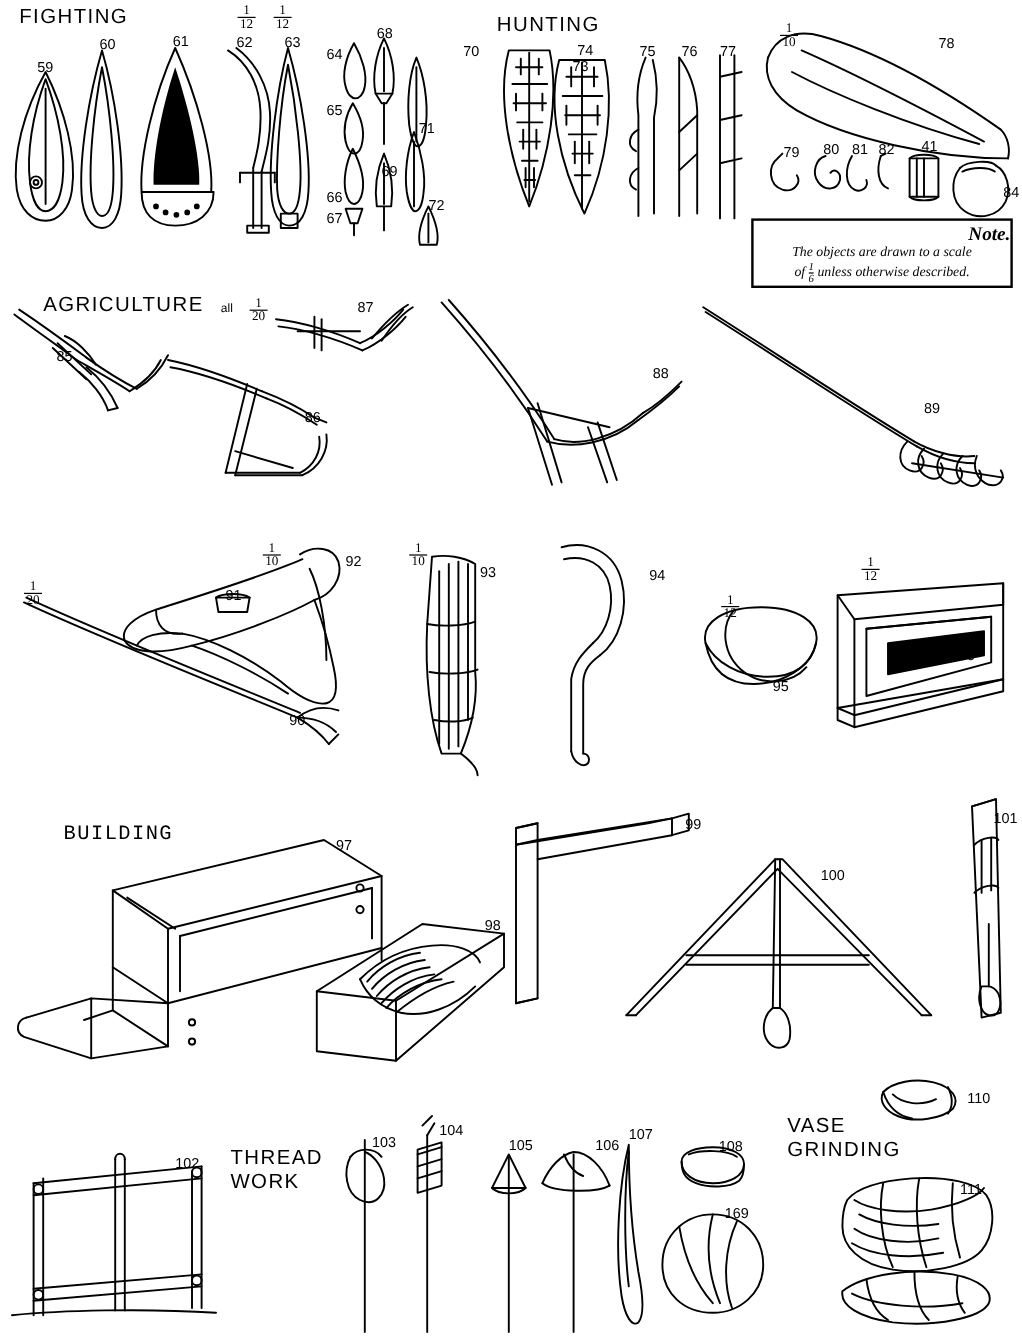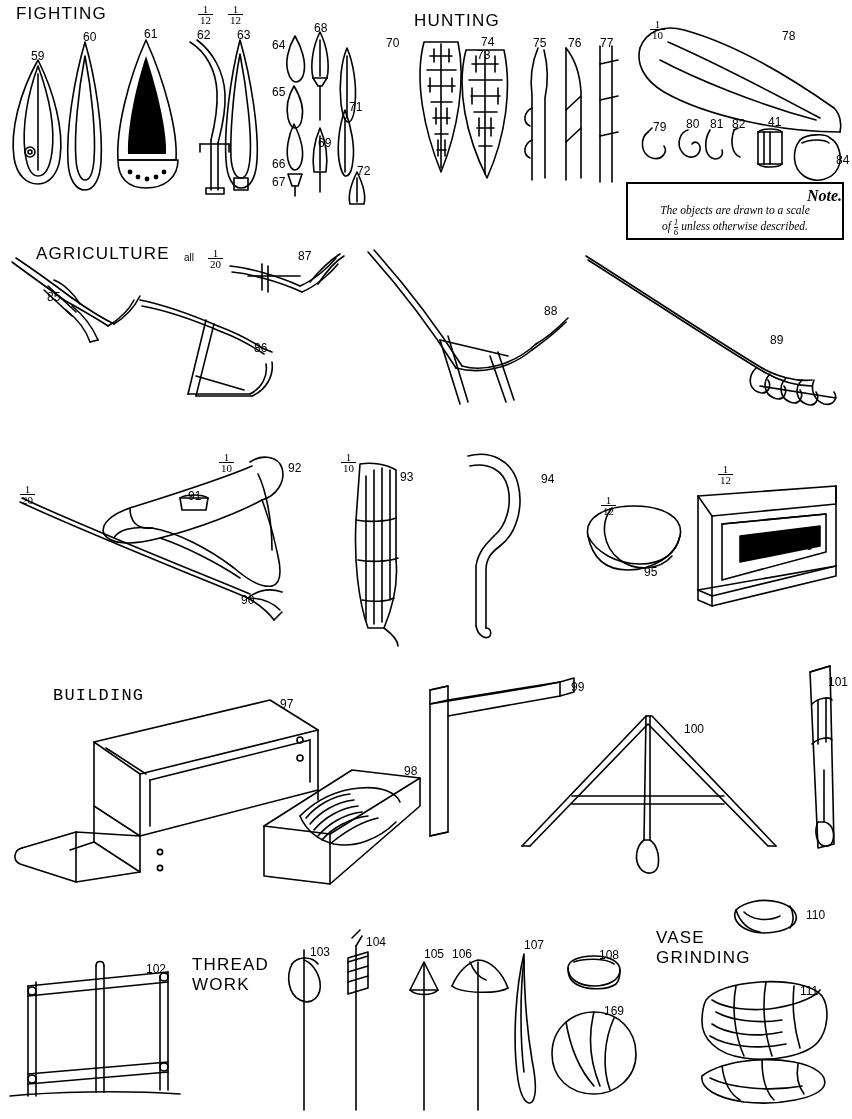--- a/index.html
+++ b/index.html
@@ -570,20 +570,20 @@
   <div class="lbl" style="left:799px; top:540px;">96</div>
   <div class="lbl" style="left:280px; top:698px;">97</div>
   <div class="lbl" style="left:404px; top:765px;">98</div>
   <div class="lbl" style="left:571px; top:681px;">99</div>
   <div class="lbl" style="left:684px; top:723px;">100</div>
   <div class="lbl" style="left:828px; top:676px;">101</div>
   <div class="lbl" style="left:146px; top:963px;">102</div>
   <div class="lbl" style="left:310px; top:946px;">103</div>
   <div class="lbl" style="left:366px; top:936px;">104</div>
   <div class="lbl" style="left:424px; top:948px;">105</div>
-  <div class="lbl" style="left:452px; top:948px;">106</div>
+  <div class="lbl" style="left:496px; top:948px;">106</div>
   <div class="lbl" style="left:524px; top:939px;">107</div>
   <div class="lbl" style="left:599px; top:949px;">108</div>
   <div class="lbl" style="left:604px; top:1005px;">169</div>
   <div class="lbl" style="left:806px; top:909px;">110</div>
   <div class="lbl" style="left:800px; top:985px;">111</div>
 
 </div>
 
 </body></html>

